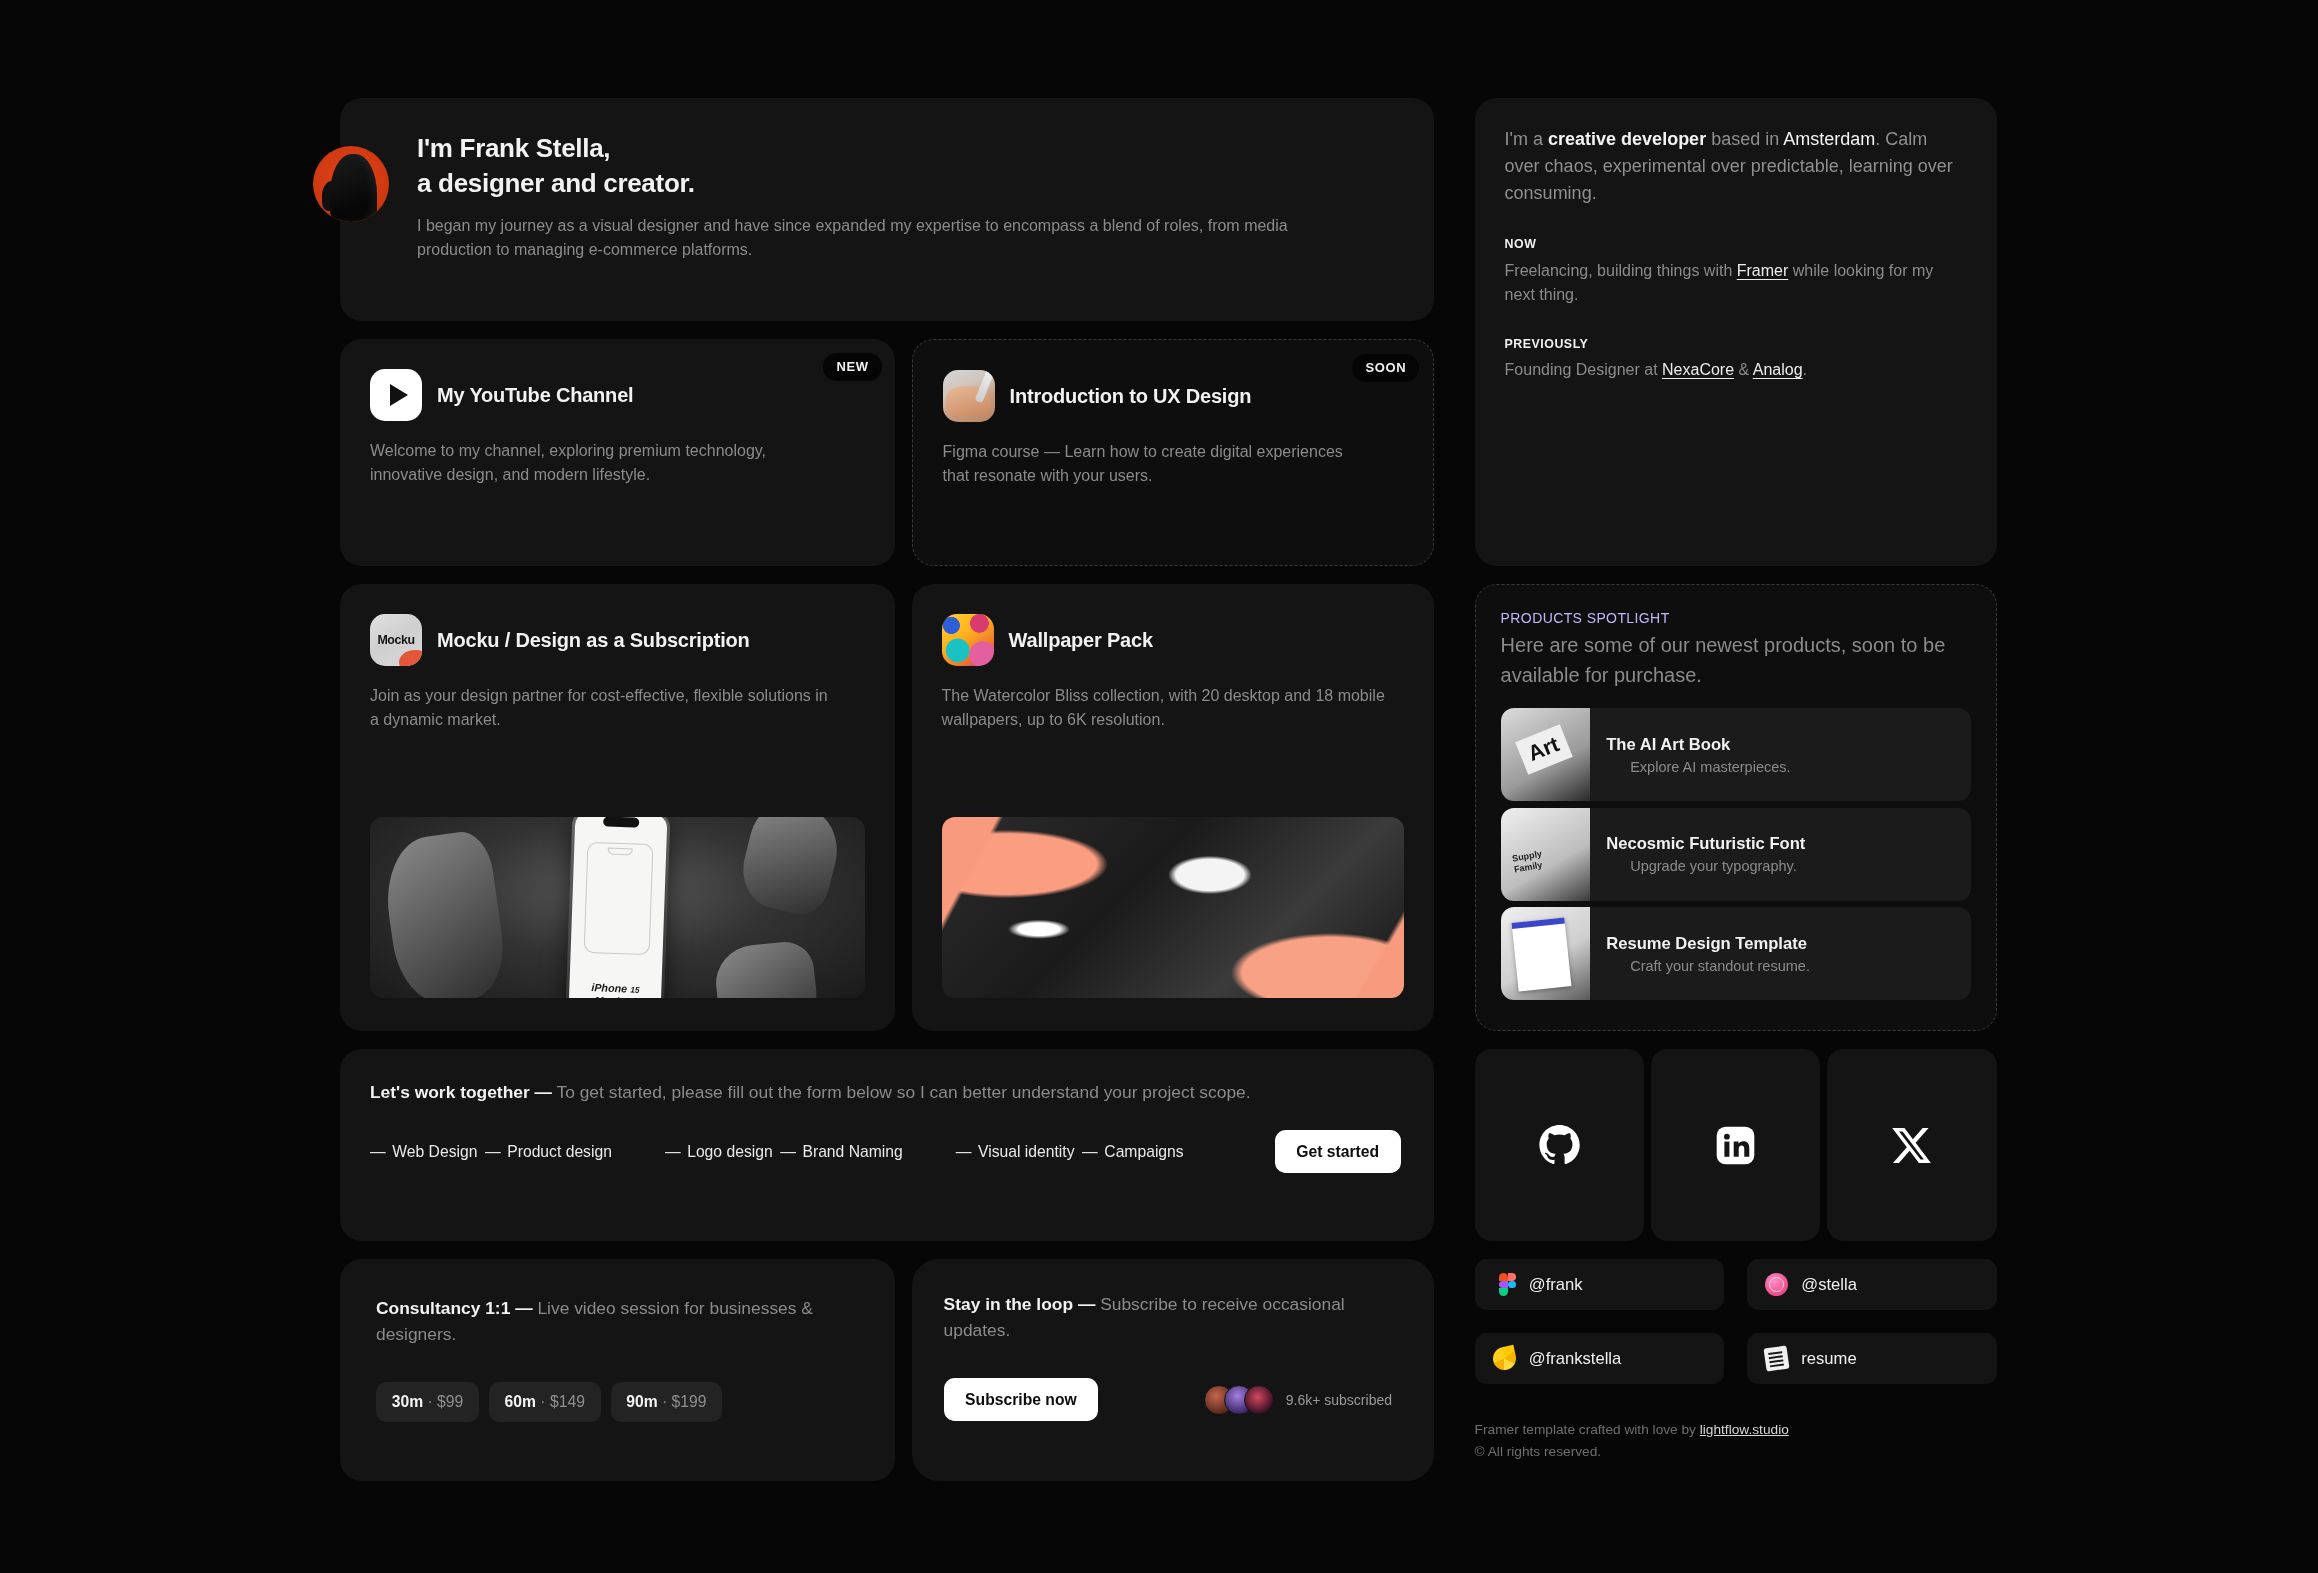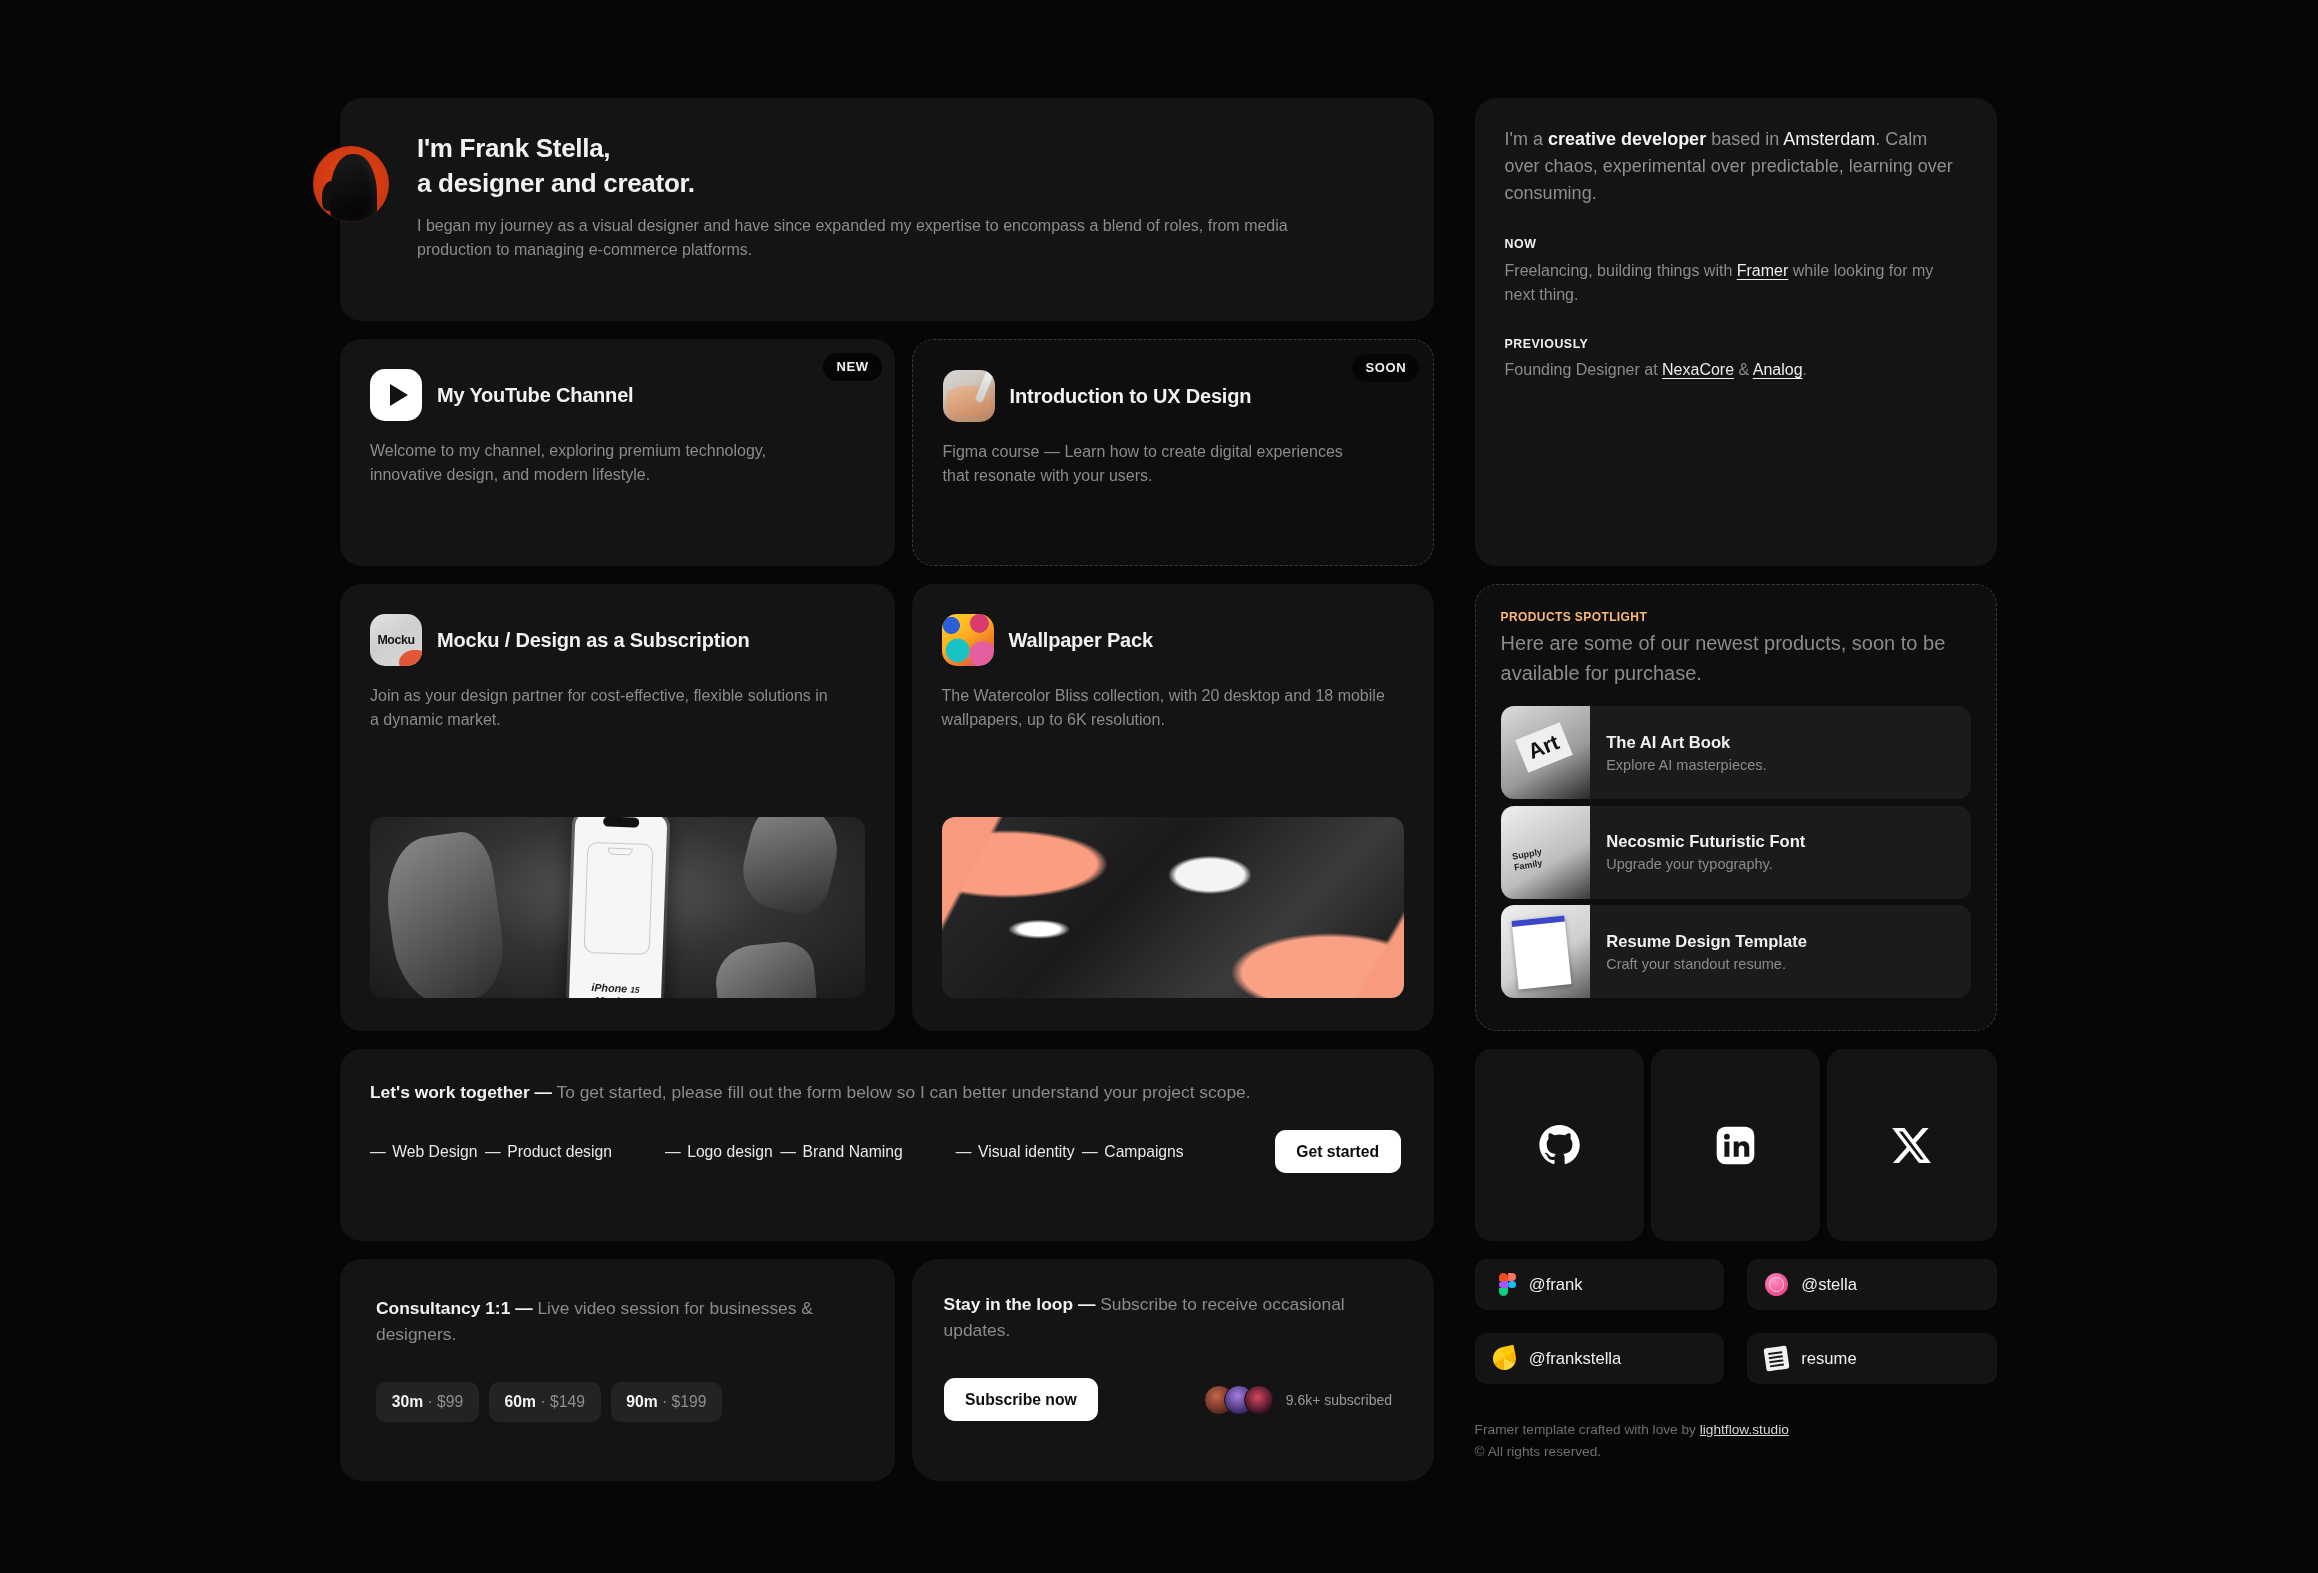--- a/index.html
+++ b/index.html
@@ -274,21 +274,21 @@
   }
 
   
   .spotlight {
     grid-column: 5;
     grid-row: 3;
     padding: 25px 25px 25px 25px;
     align-self: start;
     height: 447px;
   }
-  .sp-title { font-size: 12px; font-weight: 700; color:#fdba74; letter-spacing:0.4px; }
+  .sp-title { font-size: 14px; font-weight: 400; color:#c4b5fd; letter-spacing:0.4px; }
   .sp-sub { margin-top: 5px; font-size:20px; line-height:1.48; color:#8b8b8b; }
   .sp-list { margin-top: 18px; display:flex; flex-direction:column; gap: 6.6px; }
   .sp-item {
     display:flex; align-items:center;
     background:#1b1b1b; border-radius: 13.2px;
     overflow:hidden; height: 93px;
   }
   .sp-thumb { width: 89px; height: 93px; flex:0 0 89px; position:relative; overflow:hidden; }
   .th-book { background: linear-gradient(150deg,#dcdcdc,#9a9a9a 60%,#2a2a2a 100%); }
   .th-book::after{
@@ -305,21 +305,21 @@
   }
   .th-resume { background: linear-gradient(150deg,#efefef,#cfcfcf 55%,#5a5a5a 100%); }
   .th-resume::after{
     content:""; position:absolute; left:16%; top:14%;
     width:60%; height:68%; background:#fff; transform: rotate(-6deg);
     box-shadow: 0 1.7px 5px rgba(0,0,0,.35);
     border-top: 6.6px solid #3b46c9;
   }
   .sp-meta { padding-left: 16.6px; }
   .sp-name { font-size: 16.6px; font-weight:600; color:#f1f1f1; }
-  .sp-desc { margin-top: 4.1px; font-size: 14.5px; color:#8b8b8b; }
+  .sp-desc { margin-top: 4.1px; font-size: 14.5px; color:#8b8b8b;margin-left:24px; }
 
   
   .work {
     grid-column: 1 / 4;
     grid-row: 4;
     padding: 30px 33px 31px 30px;
     min-height: 192px;
   }
   .work-head { font-size: 17.4px; line-height: 1.5; color:#8b8b8b; max-width: 1027px; }
   .work-head b { color:#f2f2f2; font-weight:700; }

